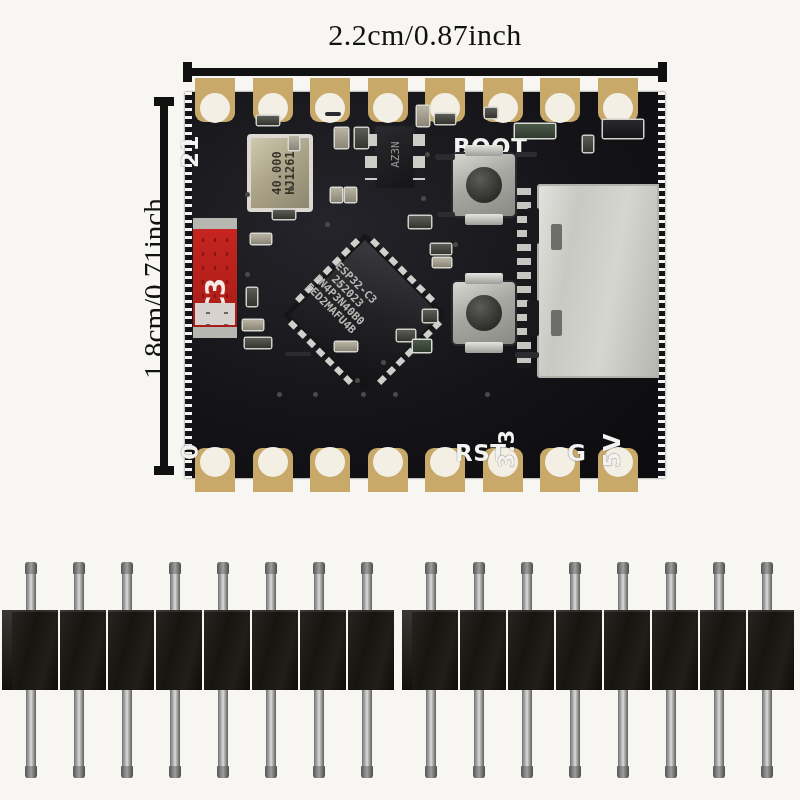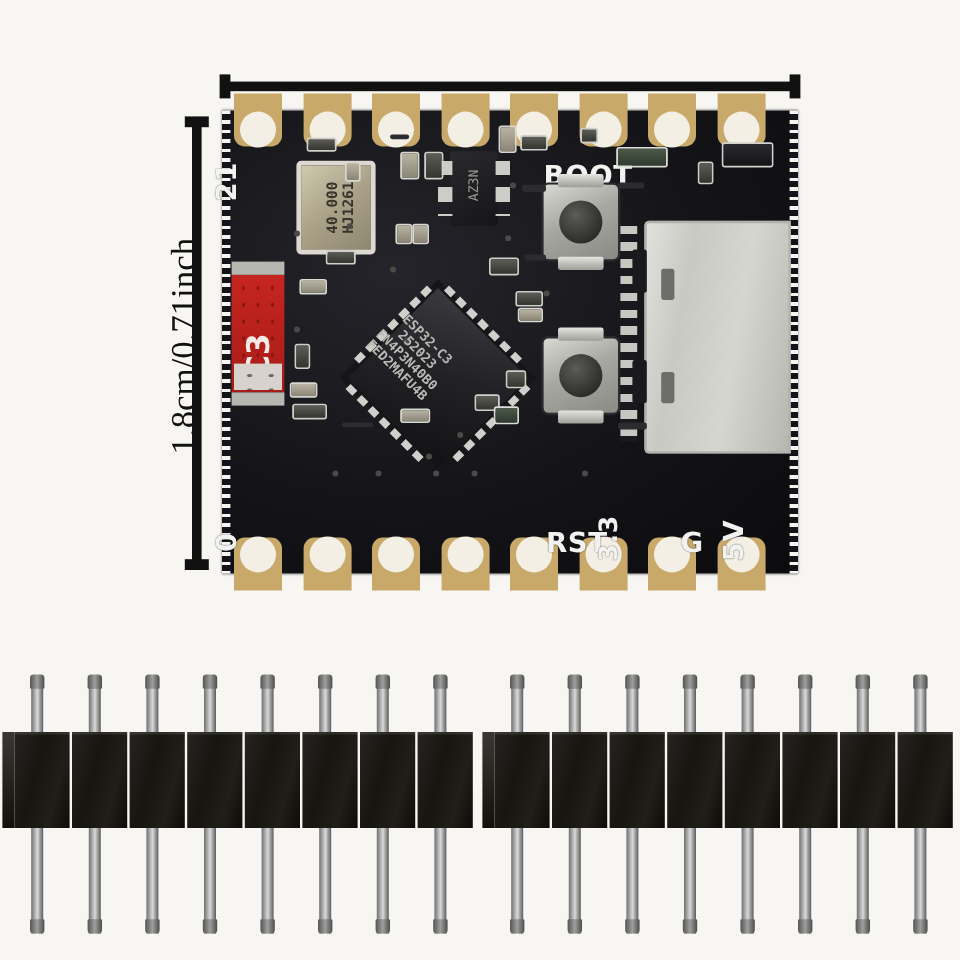--- a/index.html
+++ b/index.html
@@ -233,20 +233,21 @@
   }
   .hdr-end{
     position:absolute;top:62px;width:10px;height:80px;
     background:linear-gradient(#3a3834,#121009);
   }
 </style>
 </head>
 <body>
 
 <div id="dim-top">
+  <div id="dim-top-label">2.2cm/0.87inch</div>
   <div id="dim-top-bar"></div>
 </div>
 
 <div id="dim-left">
   <div id="dim-left-bar"></div>
   <div id="dim-left-label">1.8cm/0.71inch</div>
 </div>
 
 <div id="pcb">
 

